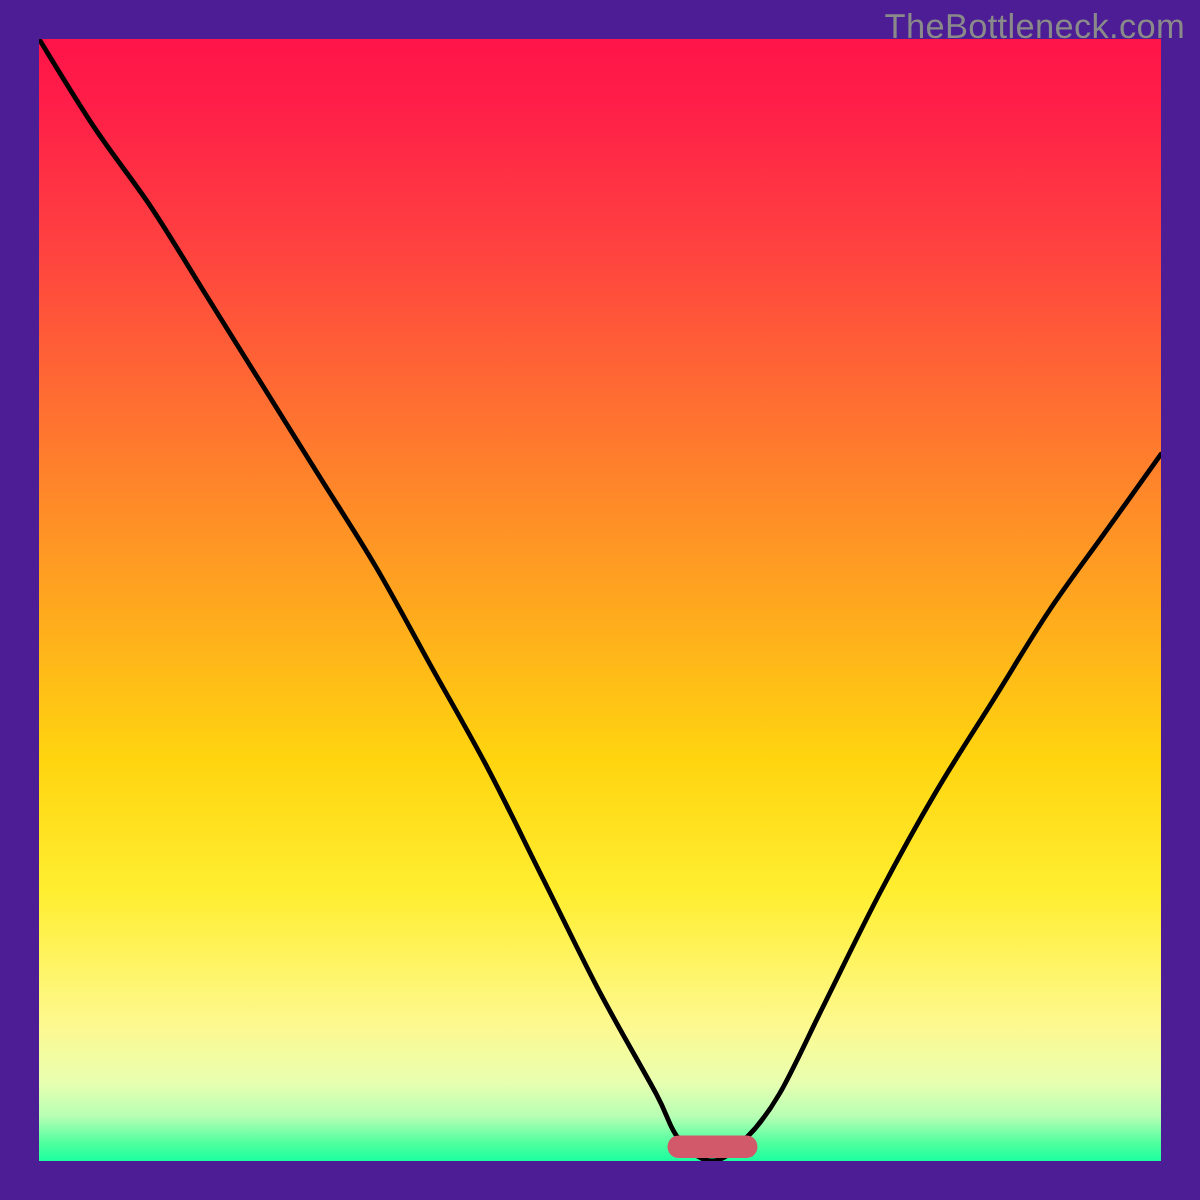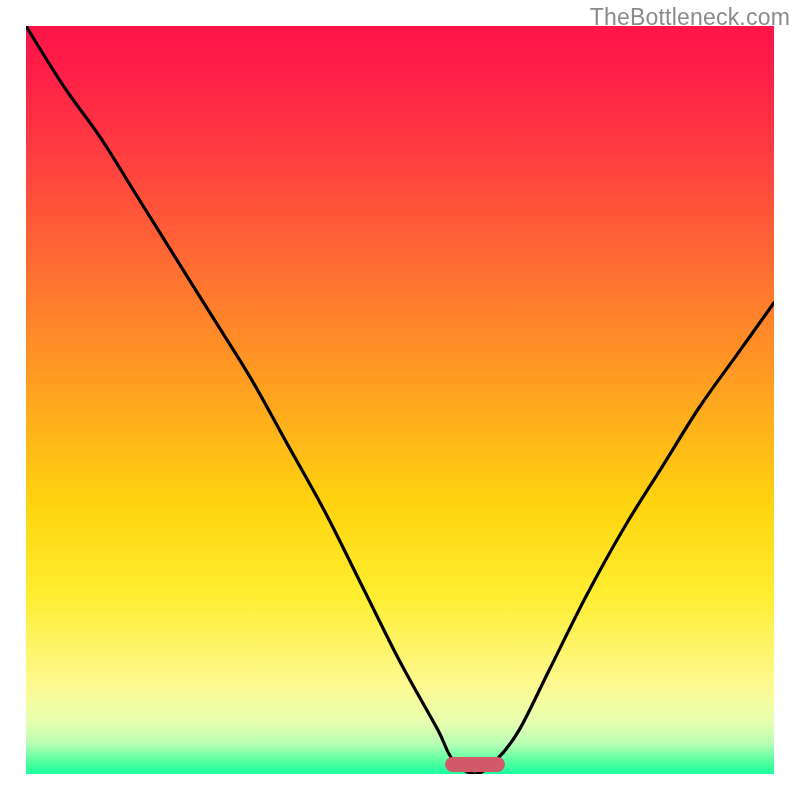--- a/index.html
+++ b/index.html
@@ -10,21 +10,21 @@
     overflow: hidden;
     background: #000;
     font-family: Arial, Helvetica, sans-serif;
   }
   .frame {
     position: absolute;
     left: 0;
     top: 0;
     width: 800px;
     height: 800px;
-    background: #ffffff;
+    background: #4c1d95;
   }
   .plot {
     position: absolute;
     left: 26px;
     top: 26px;
     width: 748px;
     height: 748px;
     
     background: linear-gradient(
       to bottom,

